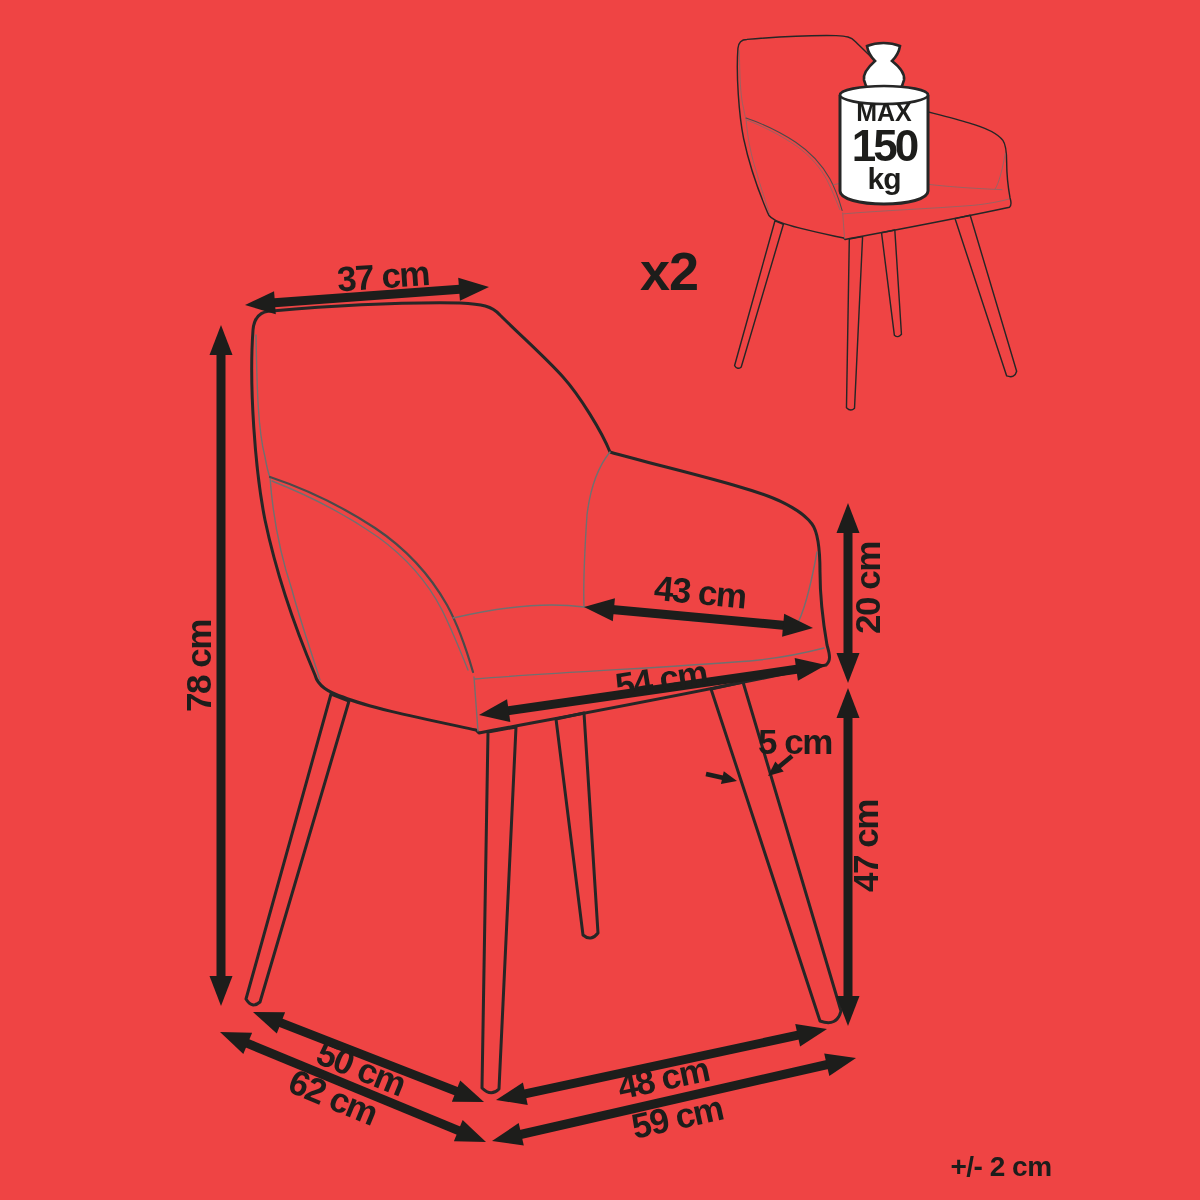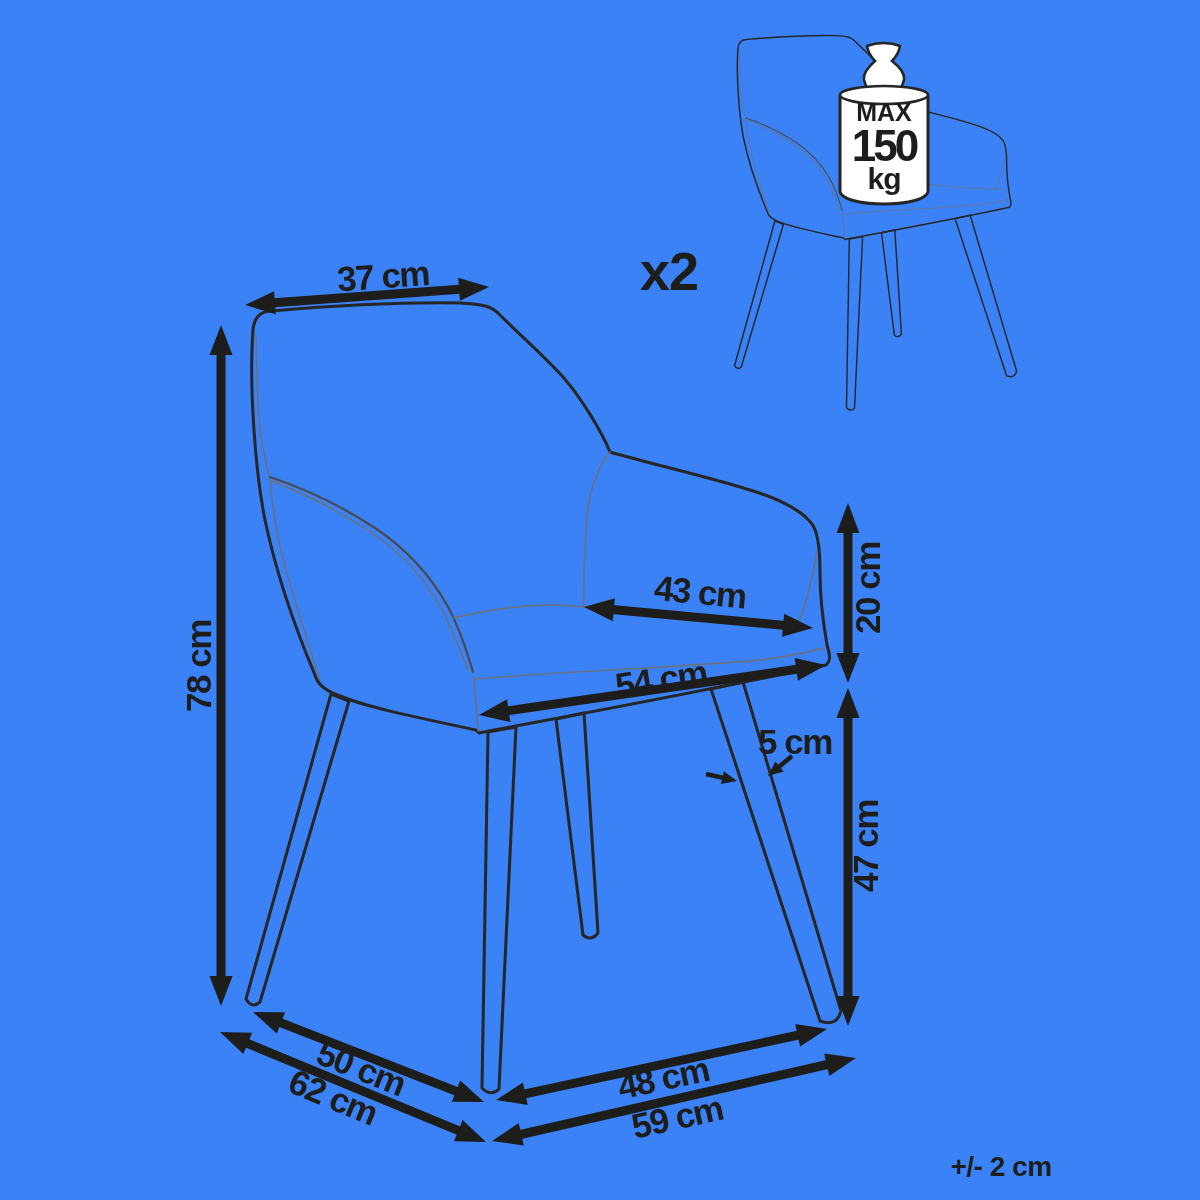--- a/index.html
+++ b/index.html
@@ -1,19 +1,19 @@
 <!DOCTYPE html>
 <html><head>
 <meta charset="utf-8">
 <style>
   html,body{margin:0;padding:0;background:#ffffff;}
   .canvas{
     position:relative;
     width:1200px;height:1200px;
-    background:#3b82f6;
+    background:#ef4444;
     overflow:hidden;
     font-family:"Liberation Sans", sans-serif;
     text-decoration:underline;
   }
   svg{display:block;}
   .dim-label{
     font-family:"Liberation Sans", sans-serif;
     font-weight:700;
     font-size:35px;
     letter-spacing:-1.5px;

